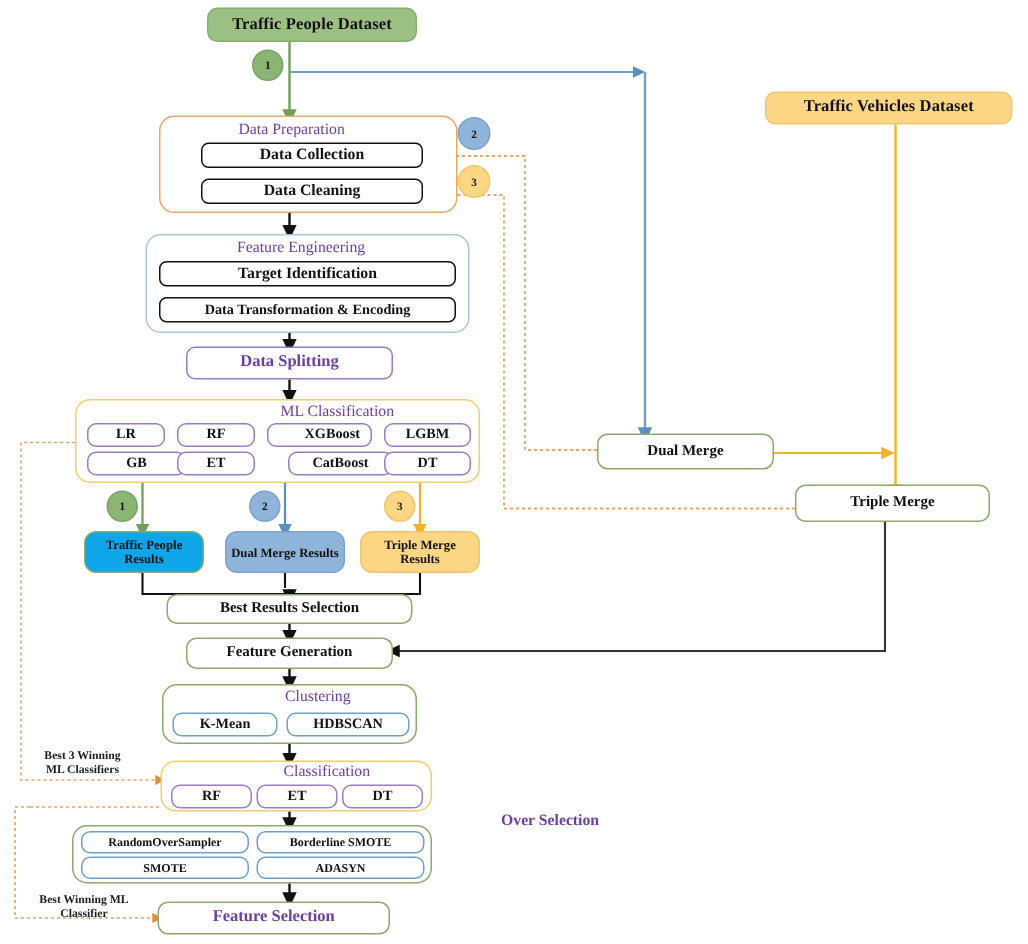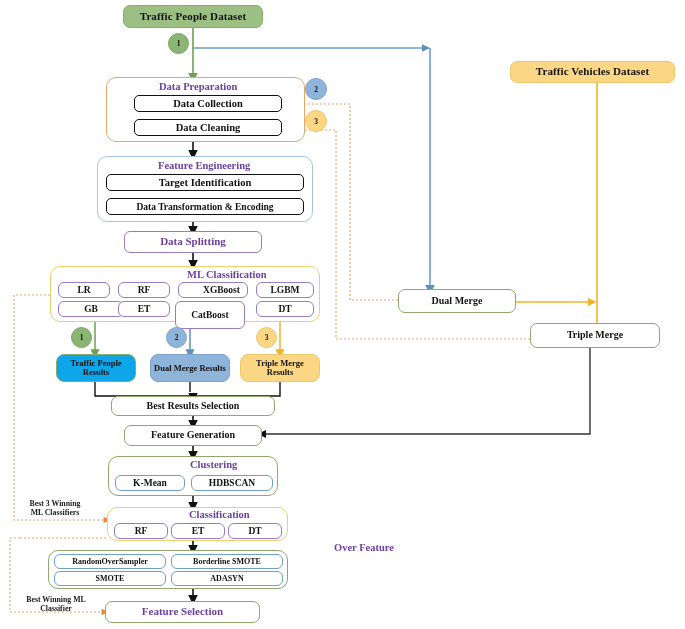--- a/index.html
+++ b/index.html
@@ -7,39 +7,39 @@
     font-family:"Liberation Serif", serif;
     width:685px;height:629px;position:relative;overflow:hidden;
   }
   #canvas{position:absolute;left:0;top:0;width:685px;height:629px;}
   svg.wires{position:absolute;left:0;top:0;width:685px;height:629px;pointer-events:none;}
 
   .node{position:absolute;box-sizing:border-box;display:flex;align-items:center;
         justify-content:center;text-align:center;font-weight:bold;color:#111;
         line-height:1.05;}
   .ds{border-radius:7px;font-size:11px;letter-spacing:.1px;}
-  .ds.green{background:#9cc083;border:1px solid #86ad6d;}
+  .ds.green{background:#9cc083;border:1px solid #86ad6d;margin-left:15px;}
   .ds.blue{background:#8fb4d9;border:1px solid #7ba3cc;}
   .ds.yellow{background:#fbd684;border:1px solid #eec76d;}
 
   .res{border-radius:8px;font-size:8.5px;padding:2px;}
   .res.green{background:#0ea5e9;border:1px solid #86ad6d;}
   .res.blue{background:#8fb4d9;border:1px solid #7ba3cc;}
   .res.yellow{background:#fbd684;border:1px solid #eec76d;}
 
   .plain{background:#fff;border:1.4px solid #8ea86f;border-radius:7px;font-size:10px;}
   .plain.purpletext{color:#6b3fa0;font-size:11px;}
   .plain.violet{border:1.3px solid #9a7cc0;border-radius:6px;}
 
   .group{position:absolute;box-sizing:border-box;border-radius:10px;background:#fff;}
   .group.orange{border:1.5px solid #e8a766;}
   .group.blueg{border:1.6px solid #a8c6e0;}
   .group.yellowg{border:1.6px solid #f0cf6d;}
   .group.greeng{border:1.6px solid #8ea86f;}
-  .grouptitle{position:absolute;font-weight:bold;color:#6b3fa0;font-size:10.5px;
+  .grouptitle{position:absolute;font-weight:normal;color:#6b3fa0;font-size:10.5px;
               white-space:nowrap;}
 
   .chip{position:absolute;box-sizing:border-box;background:#fff;display:flex;
         align-items:center;justify-content:center;font-weight:bold;font-size:9.5px;
         color:#111;border-radius:6px;}
   .chip.dark{border:1.5px solid #111;border-radius:5px;font-size:10.5px;font-family:Liberation Serif, serif;}
   .chip.violet{border:1.2px solid #9a7cc0;}
   .chip.blueborder{border:1.2px solid #6f9fc8;}
 
   .circle{position:absolute;border-radius:50%;display:flex;align-items:center;
@@ -152,21 +152,21 @@
   <div class="node plain violet purpletext" style="left:124px;top:231px;width:138px;height:22px;">Data Splitting</div>
 
   <div class="group yellowg" style="left:50px;top:266px;width:270px;height:56px;">
     <div class="grouptitle" style="left:136px;top:2px;">ML Classification</div>
     <div class="chip violet" style="left:7px;top:15px;width:52px;height:16px;">LR</div>
     <div class="chip violet" style="left:67px;top:15px;width:52px;height:16px;">RF</div>
     <div class="chip violet" style="left:127px;top:15px;width:70px;height:16px;padding-left:17px;">XGBoost</div>
     <div class="chip violet" style="left:205px;top:15px;width:58px;height:16px;">LGBM</div>
     <div class="chip violet" style="left:7px;top:34px;width:66px;height:16px;">GB</div>
     <div class="chip violet" style="left:67px;top:34px;width:52px;height:16px;">ET</div>
-    <div class="chip violet" style="left:124px;top:34px;width:70px;height:28px;">CatBoost</div>
+    <div class="chip violet" style="left:141px;top:34px;width:70px;height:16px;">CatBoost</div>
     <div class="chip violet" style="left:205px;top:34px;width:58px;height:16px;">DT</div>
   </div>
 
   <div class="circle green" style="left:71px;top:327px;width:19px;height:19px;">1</div>
   <div class="circle blue" style="left:166px;top:327px;width:19px;height:19px;">2</div>
   <div class="circle yellow" style="left:256px;top:327px;width:19px;height:19px;">3</div>
 
   <div class="node res green" style="left:56px;top:354px;width:80px;height:28px;">Traffic People Results</div>
   <div class="node res blue" style="left:150px;top:354px;width:80px;height:28px;">Dual Merge Results</div>
   <div class="node res yellow" style="left:240px;top:354px;width:80px;height:28px;">Triple Merge Results</div>
@@ -190,21 +190,21 @@
     <div class="chip violet" style="left:63px;top:15px;width:54px;height:16px;">ET</div>
     <div class="chip violet" style="left:120px;top:15px;width:54px;height:16px;">DT</div>
   </div>
 
   <div class="group greeng" style="left:48px;top:550px;width:240px;height:39px;">
     <div class="chip blueborder" style="left:5px;top:3px;width:112px;height:15px;font-size:8px;">RandomOverSampler</div>
     <div class="chip blueborder" style="left:122px;top:3px;width:112px;height:15px;font-size:8px;">Borderline SMOTE</div>
     <div class="chip blueborder" style="left:5px;top:20px;width:112px;height:15px;font-size:8px;">SMOTE</div>
     <div class="chip blueborder" style="left:122px;top:20px;width:112px;height:15px;font-size:8px;">ADASYN</div>
   </div>
-  <div class="overlabel" style="left:334px;top:542px;">Over Feature</div>
+  <div class="overlabel" style="left:334px;top:542px;">Over Selection</div>
 
   <div class="node plain purpletext" style="left:105px;top:601px;width:155px;height:22px;">Feature Selection</div>
 
   <div class="sidelabel" style="left:12px;top:500px;width:86px;">
     <div>Best 3 Winning</div>
     <div>ML Classifiers</div>
   </div>
   <div class="sidelabel" style="left:10px;top:596px;width:92px;">
     <div>Best Winning ML</div>
     <div>Classifier</div>

